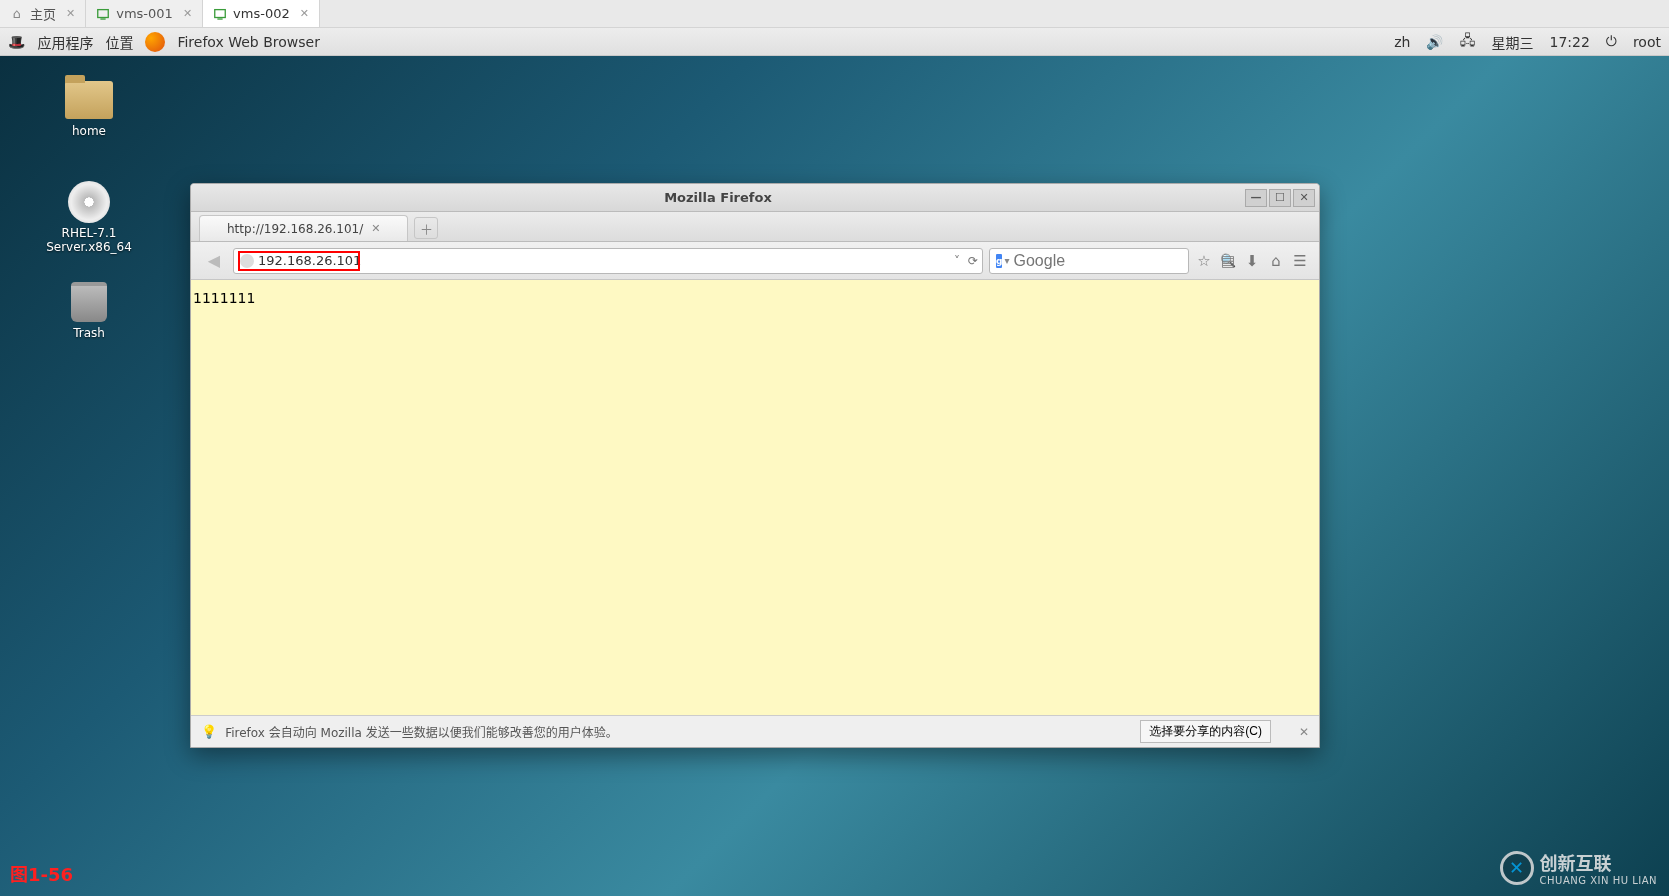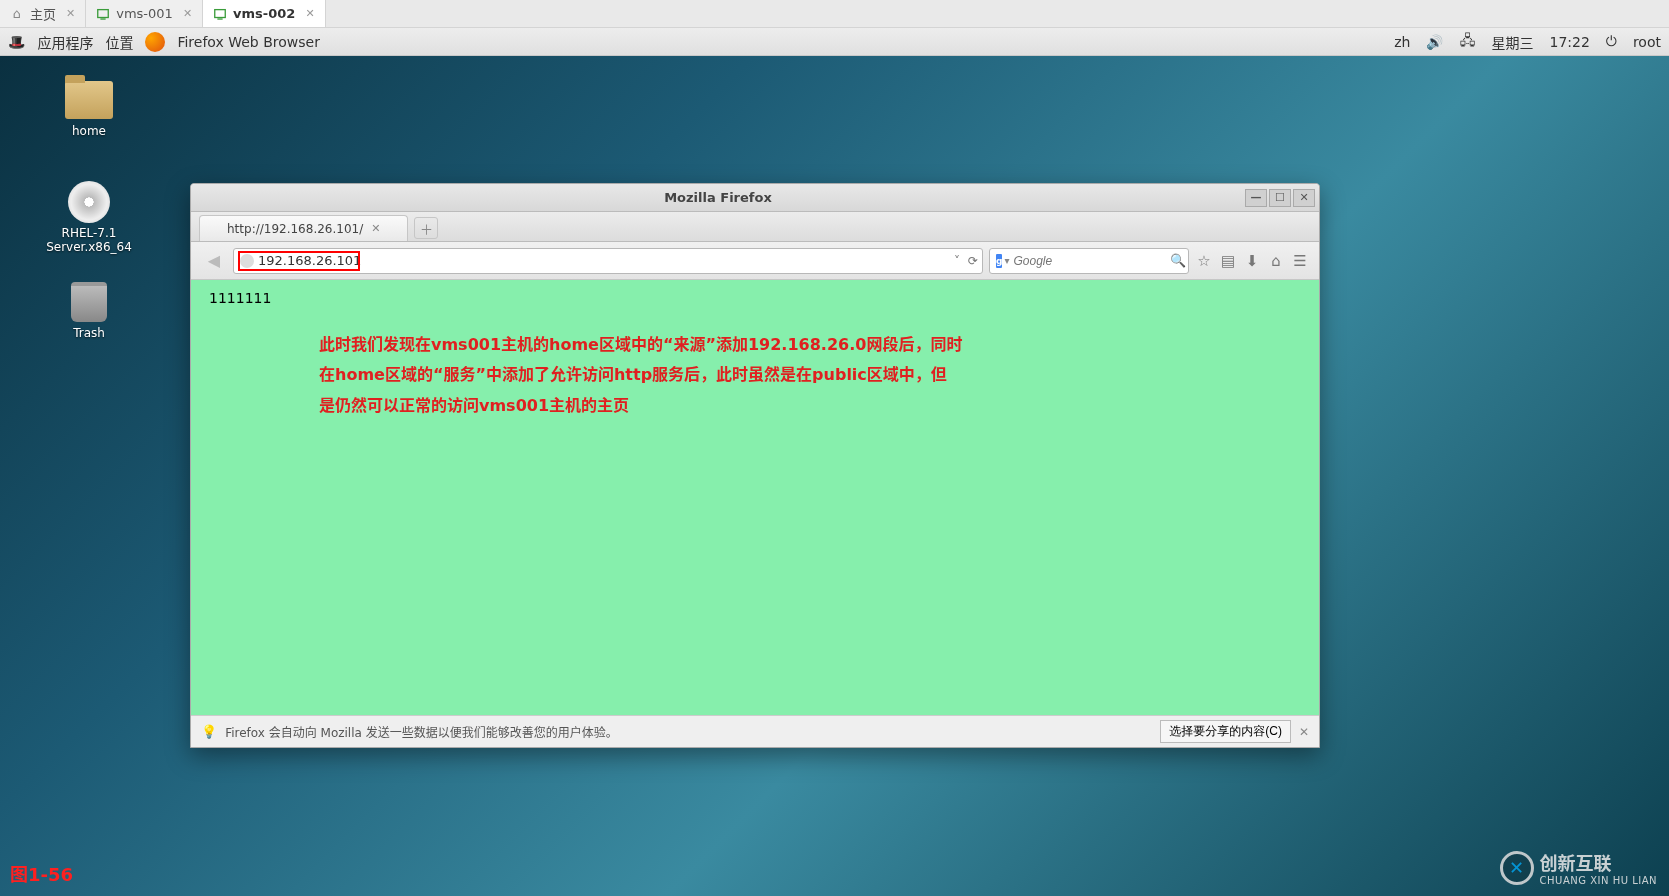--- a/index.html
+++ b/index.html
@@ -27,21 +27,21 @@
   gap: 6px;
   padding: 0 10px;
   height: 27px;
   border-right: 1px solid #d4d4d4;
   background: #efefef;
   font-size: 13px;
   color: #555;
 }
 .host-tab.active {
   background: #fff;
-  font-weight: bold;
+  font-weight: normal;
   color: #333;
 }
 .host-tab .close { color: #999; font-size: 11px; margin-left: 4px; }
 
 
 .gnome-panel {
   height: 28px;
   background: linear-gradient(to bottom, #ededed, #e0e0e0);
   display: flex;
   align-items: center;
@@ -195,29 +195,29 @@
   width: 200px; height: 26px;
   border: 1px solid #b8b8b8; border-radius: 3px;
   background: #fff;
   display: flex; align-items: center; padding: 0 6px;
 }
 .google-g {
   width:14px;height:14px;background:#4285f4;color:#fff;
   font-size:9px;font-weight:bold;display:flex;align-items:center;justify-content:center;
   border-radius:1px;margin-right:2px;
 }
-.search-box input { border:none;outline:none;flex:1;font-size:12px;color:#0369a1;background:transparent;font-style:italic;}
+.search-box input { border:none;outline:none;flex:1;font-size:16px;color:#0369a1;background:transparent;}
 .search-box .mag { color:#888;font-size:13px;}
 .tool-icon { width:18px;height:18px;color:#777;font-size:15px;display:flex;align-items:center;justify-content:center;}
 
 
 .ff-content {
   flex: 1;
-  background: #86efac;
-  padding: 10px 18px;
+  background: #fef9c3;
+  padding: 10px 2px;
   font-size: 14px;
   color: #000;
   overflow: auto;
 }
 .annotation {
   margin-top: 24px;
   margin-left: 110px;
   color: #e02020;
   font-weight: bold;
   font-size: 16px;
@@ -233,21 +233,21 @@
   display: flex;
   align-items: center;
   padding: 0 10px;
   font-size: 12px;
   color: #555;
 }
 .status-right {
   margin-left: auto;
   display: flex;
   align-items: center;
-  gap: 8px;
+  gap: 28px;
 }
 .status-btn {
   border: 1px solid #bbb;
   background: #f6f6f6;
   padding: 2px 8px;
   font-size: 12px;
 }
 .bulb { color:#cfa800; margin-right:8px;font-size:13px;}
 
 
@@ -394,25 +394,20 @@
       </div>
       <div class="tool-icon">☆</div>
       <div class="tool-icon">▤</div>
       <div class="tool-icon">⬇</div>
       <div class="tool-icon">⌂</div>
       <div class="tool-icon">☰</div>
     </div>
 
     <div class="ff-content">
       <div>1111111</div>
-      <div class="annotation">
-        <div>此时我们发现在vms001主机的home区域中的“来源”添加192.168.26.0网段后，同时</div>
-        <div>在home区域的“服务”中添加了允许访问http服务后，此时虽然是在public区域中，但</div>
-        <div>是仍然可以正常的访问vms001主机的主页</div>
-      </div>
     </div>
 
     <div class="ff-status">
       <span class="bulb">💡</span>
       <span>Firefox 会自动向 Mozilla 发送一些数据以便我们能够改善您的用户体验。</span>
       <div class="status-right">
         <button class="status-btn">选择要分享的内容(C)</button>
         <span style="color:#888">✕</span>
       </div>
     </div>

